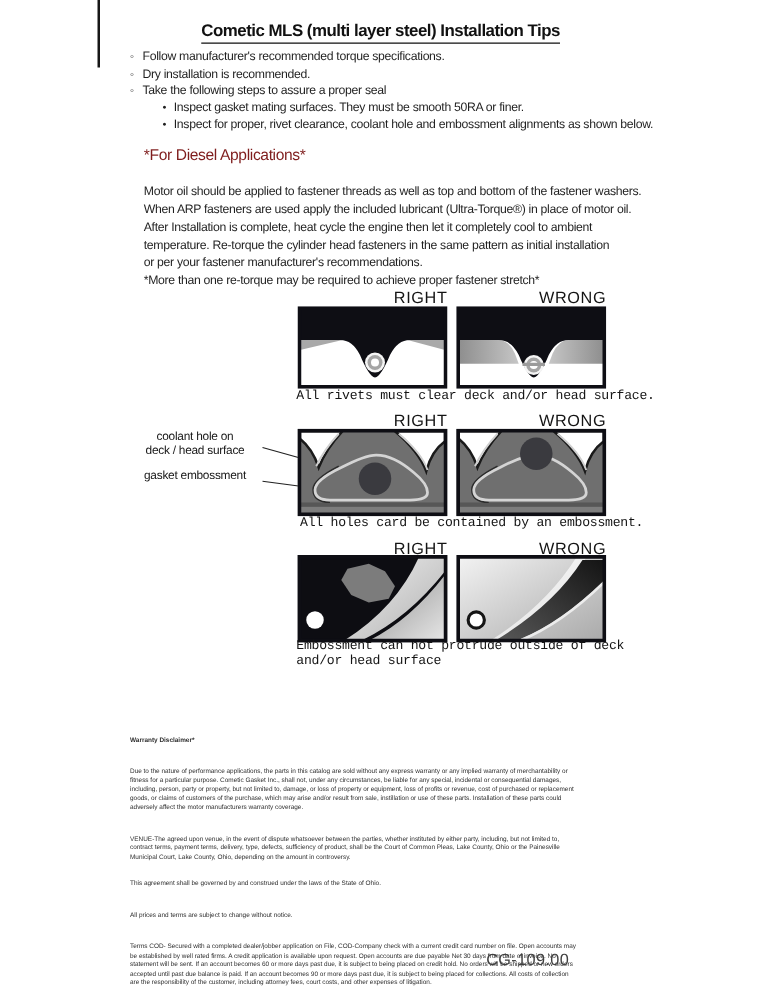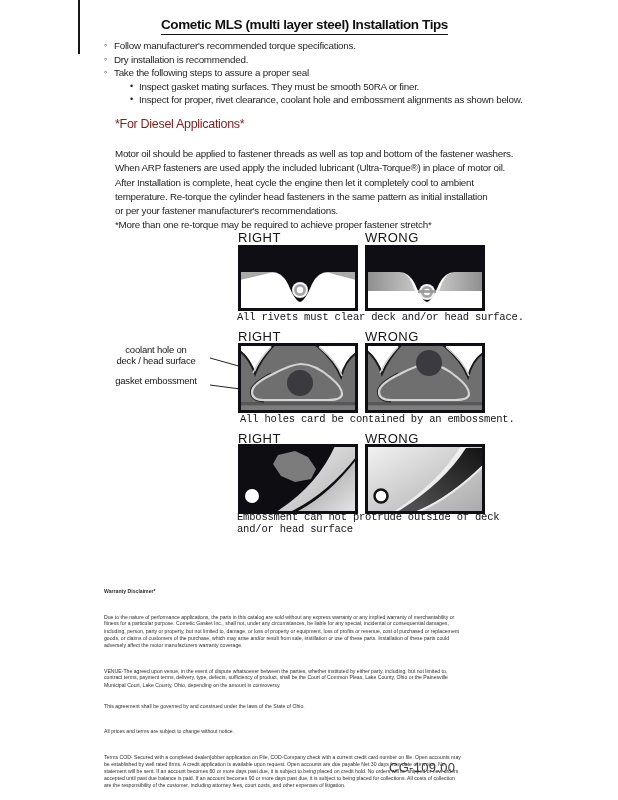--- a/index.html
+++ b/index.html
@@ -14,21 +14,21 @@
     color:#111;border-bottom:1.5px solid #111;padding-bottom:2px;white-space:nowrap;margin-left:46px;
   }
   .bullets{left:104px;top:39px;font-size:9.8px;letter-spacing:-0.25px;line-height:13.6px;}
   .bullet-row{display:flex;white-space:nowrap;}
   .bullet-row .marker{width:10px;flex:0 0 10px;font-size:9px;}
   .bullet-row.sub{margin-left:26px;}
   .bullet-row.sub .marker{width:9px;flex:0 0 9px;}
   .diesel-heading{left:115px;top:117px;font-size:12.5px;font-weight:normal;letter-spacing:-0.3px;color:#7f1d1d;white-space:nowrap;}
   .body-para{left:115px;top:0;width:440px;font-size:9.8px;letter-spacing:-0.25px;line-height:14.2px;white-space:pre-line;margin-top:13px;}
   .p1{top:134px;} .p2{top:163px;} .p3{top:205px;}
-  .dg-label{width:120px;text-align:left;font-size:13px;letter-spacing:0.5px;color:#141414;white-space:nowrap;}
+  .dg-label{width:120px;text-align:right;font-size:13px;letter-spacing:0.5px;color:#141414;white-space:nowrap;}
   .dg-caption{font-size:10.5px;letter-spacing:-0.2px;color:#141414;white-space:pre-line;line-height:11.5px;font-family:Liberation Mono, monospace;}
   .figure{line-height:0;}
   .callout{width:100px;text-align:center;font-size:9.5px;letter-spacing:-0.2px;line-height:10.5px;color:#161616;white-space:pre-line;}
   .fine-print{left:104px;top:574px;width:420px;height:180px;}
   .fine-inner{
     width:676px;transform:scale(0.62);transform-origin:0 0;
     font-size:8.3px;line-height:11.4px;color:#2e2e2e;white-space:pre;
   }
   .fine-inner .fp-head{font-weight:bold;margin:0 0 7px 0;}
   .fine-inner p{margin:0 0 7px 0;}

